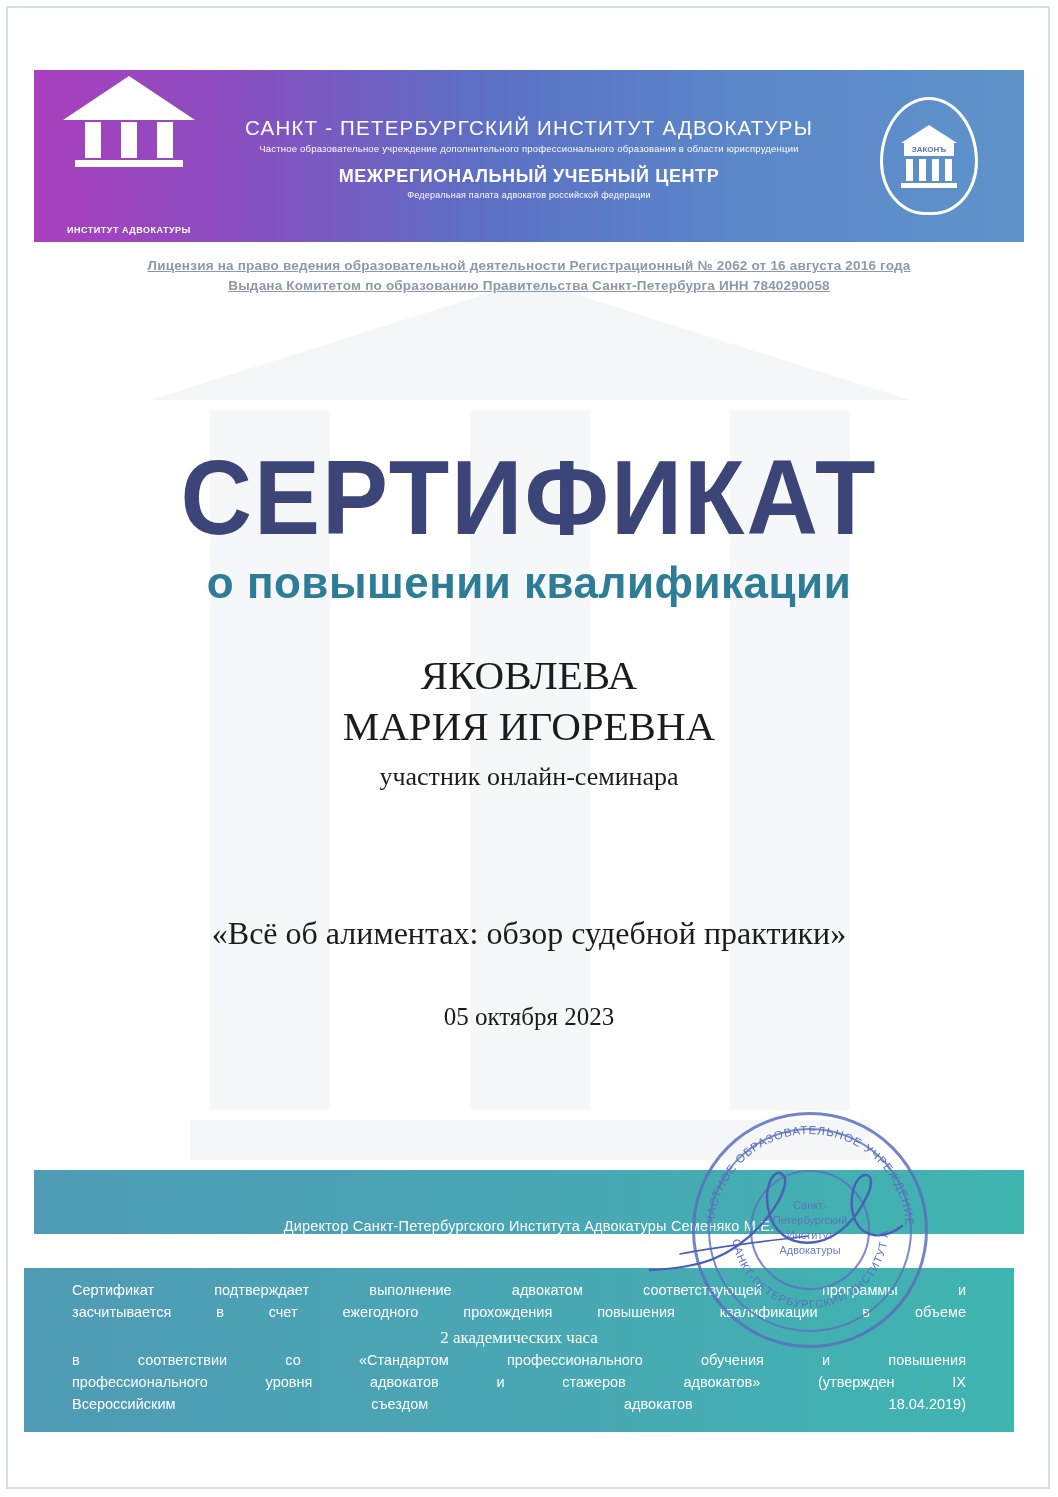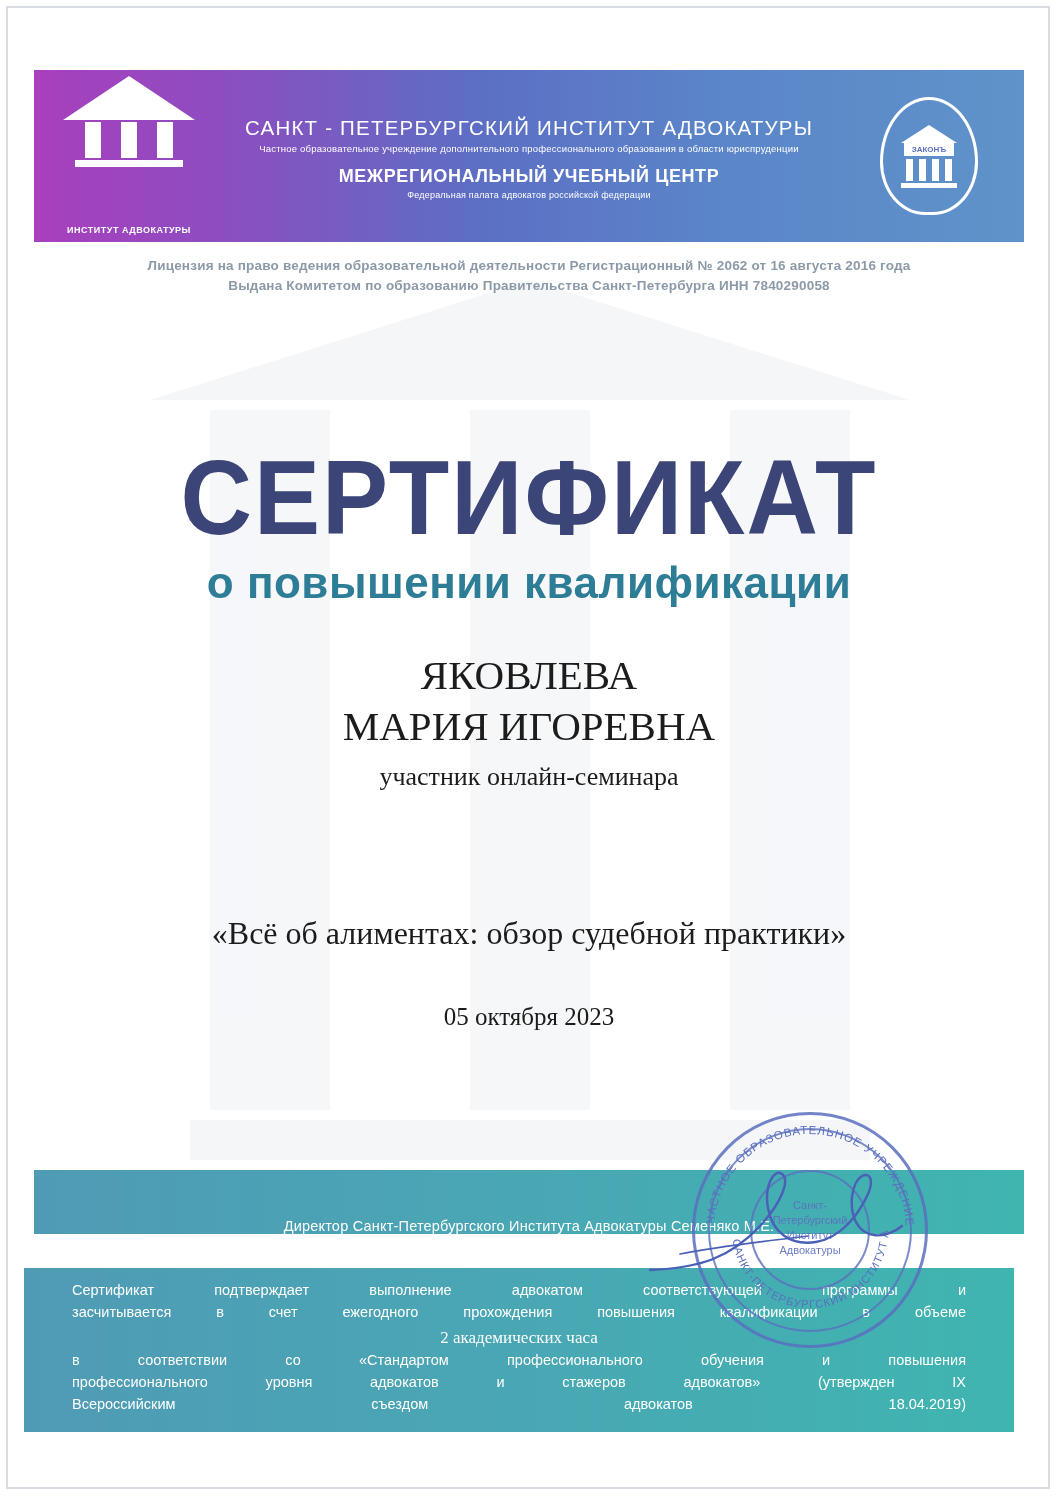--- a/index.html
+++ b/index.html
@@ -205,20 +205,21 @@
   .license {
     position: absolute;
     left: 34px; top: 256px;
     width: 990px;
     text-align: center;
     color: #8c9aa8;
     font-size: 13.5px;
     font-weight: bold;
     line-height: 1.45;
     letter-spacing: .2px;
+    text-decoration: underline;
   }
 
   
   .title-main {
     position: absolute;
     left: 0; top: 448px;
     width: 1058px;
     text-align: center;
     color: #3c4577;
     font-family: "Liberation Sans", sans-serif;

